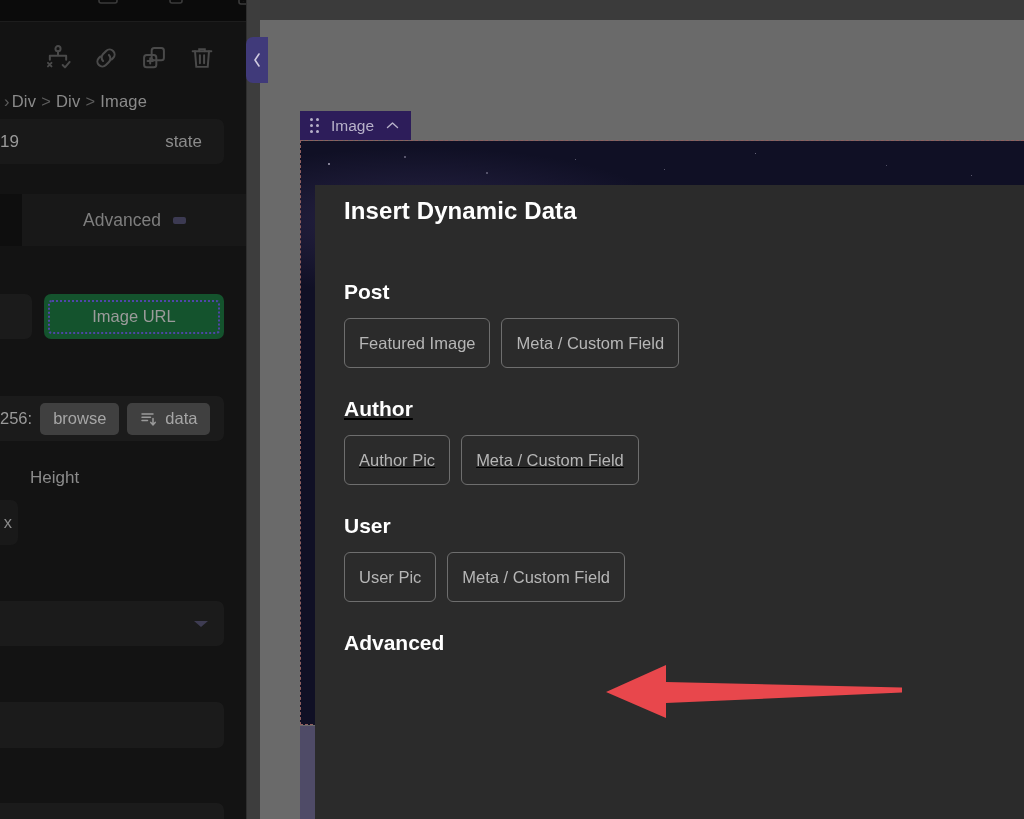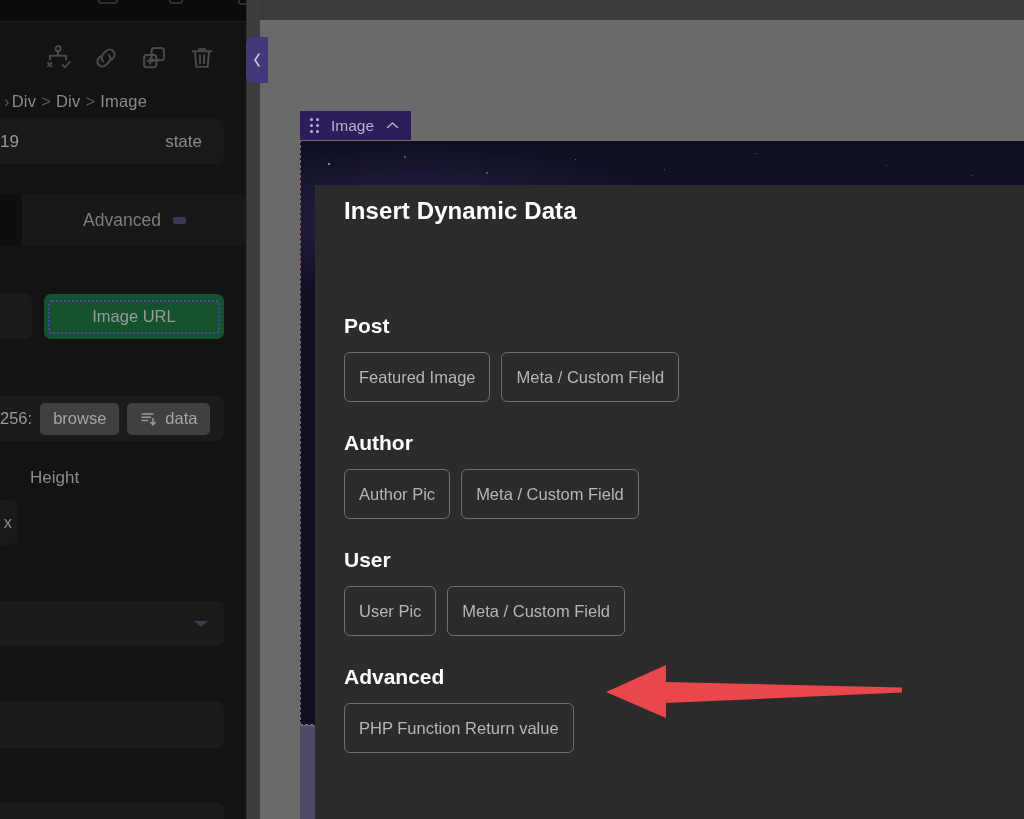--- a/index.html
+++ b/index.html
@@ -248,21 +248,21 @@
     position: absolute; left: 315px; top: 185px;
     width: 709px; height: 634px;
     background: #2b2b2b;
     z-index: 20;
   }
   .modal-title {
     position: absolute; left: 29px; top: 12px;
     color: #ffffff; font-size: 24px; font-weight: bold;
     letter-spacing: .1px;
   }
-  .mgroup { position: absolute; left: 29px; margin-top: 34px; }
+  .mgroup { position: absolute; left: 29px; }
   .mgroup-title {
     color: #ffffff; font-size: 21px; font-weight: bold;
     margin-bottom: 14px;
   }
   .mbtn-row { display: flex; gap: 11px; }
   .mbtn {
     height: 50px;
     border: 1px solid #6e6e6e;
     border-radius: 6px;
     background: transparent;
@@ -471,41 +471,38 @@
     <div class="modal-title">Insert Dynamic Data</div>
 
     <div class="mgroup" style="top:95px;">
       <div class="mgroup-title">Post</div>
       <div class="mbtn-row">
         <button class="mbtn">Featured Image</button>
         <button class="mbtn">Meta / Custom Field</button>
       </div>
     </div>
 
-    <div class="mgroup" style="top:212px;">
+    <div class="mgroup" style="top:212px;text-decoration:underline;">
       <div class="mgroup-title">Author</div>
       <div class="mbtn-row">
         <button class="mbtn">Author Pic</button>
         <button class="mbtn">Meta / Custom Field</button>
       </div>
     </div>
 
     <div class="mgroup" style="top:329px;">
       <div class="mgroup-title">User</div>
       <div class="mbtn-row">
         <button class="mbtn">User Pic</button>
         <button class="mbtn">Meta / Custom Field</button>
       </div>
     </div>
 
     <div class="mgroup" style="top:446px;">
       <div class="mgroup-title">Advanced</div>
-      <div class="mbtn-row">
-        <button class="mbtn">PHP Function Return value</button>
-      </div>
     </div>
   </div>
 
   <div class="red-arrow">
     <svg viewBox="0 0 300 56" width="300" height="56" preserveAspectRatio="none">
       <path d="M2 30 L62 3 L62 20 L298 25.5 L298 30.5 L62 41 L62 56 Z" fill="#e8474c"></path>
     </svg>
   </div>
 
 </div>

